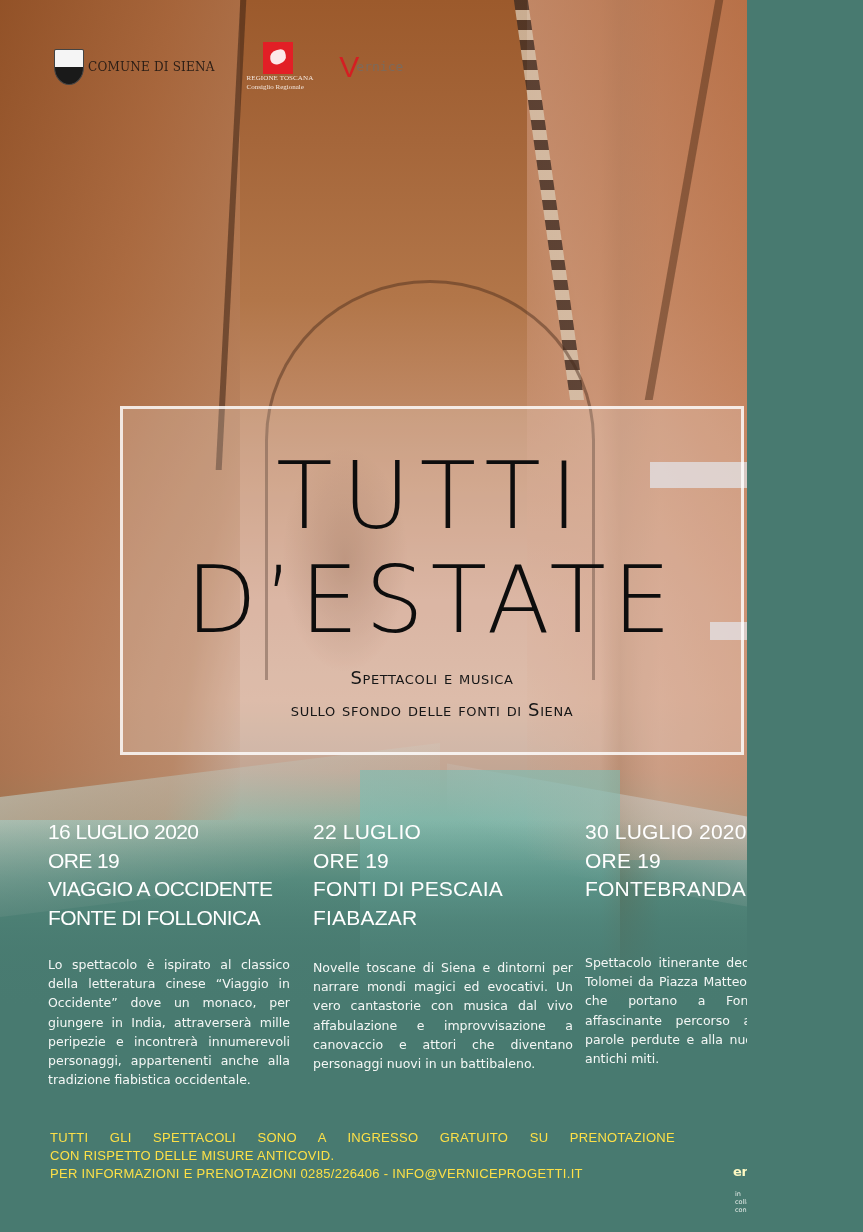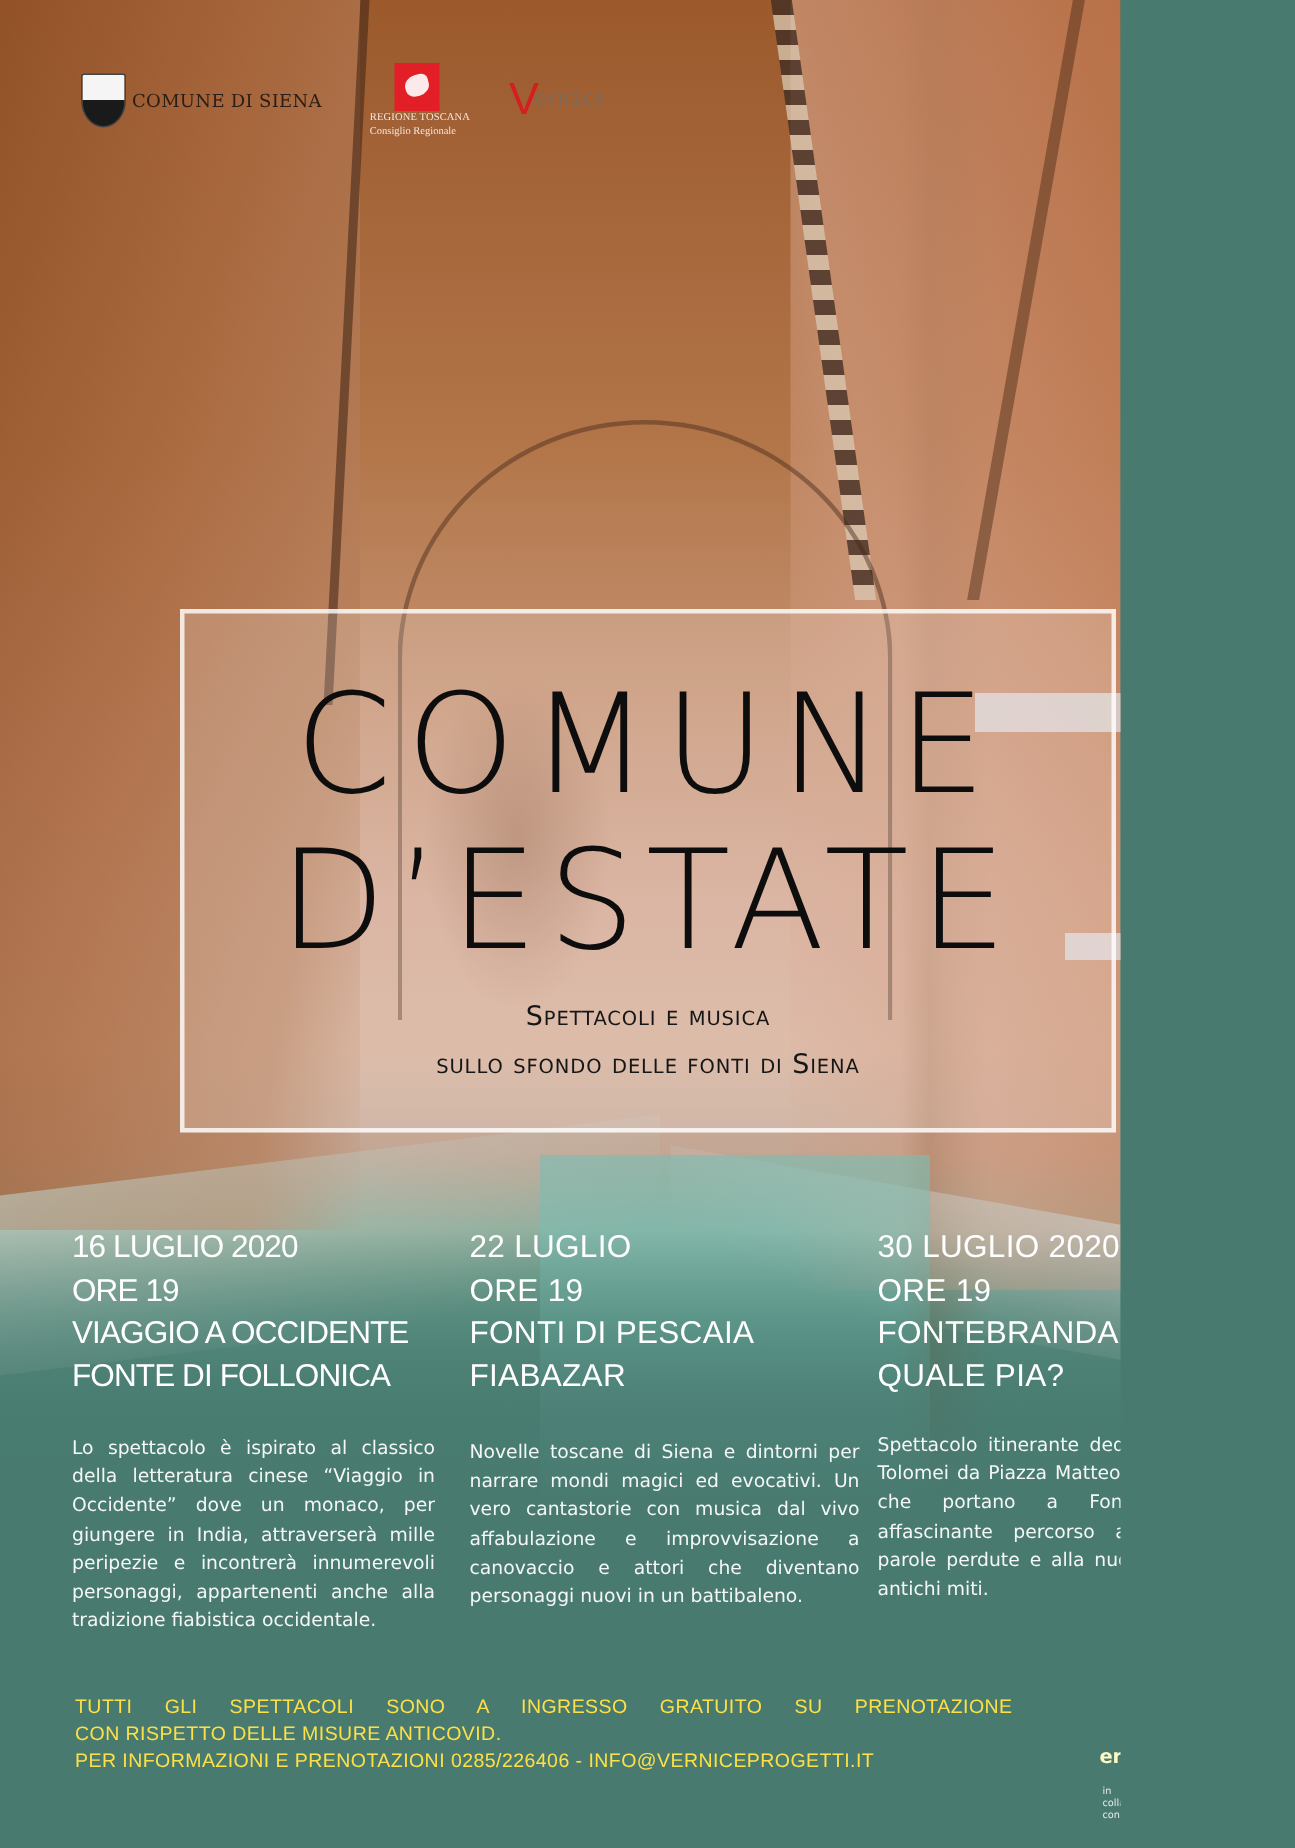--- a/index.html
+++ b/index.html
@@ -128,21 +128,21 @@
       <span class="v-letter">V</span>
       <span class="v-stack">
         <span>er</span>
         <span>ni</span>
         <span>ce</span>
       </span>
     </div>
   </div>
 
   <div class="title-frame">
-    <div class="title title-1">COMUNE</div>
+    <div class="title title-1">TUTTI</div>
     <div class="title title-2">D’ESTATE</div>
     <div class="subtitle subtitle-1">Spettacoli e musica</div>
     <div class="subtitle subtitle-2">sullo sfondo delle fonti di Siena</div>
   </div>
 
   <div class="event ev-1">
     <div class="ev-head">16 LUGLIO 2020</div>
     <div class="ev-head">ORE 19</div>
     <div class="ev-head">VIAGGIO A OCCIDENTE</div>
     <div class="ev-head">FONTE DI FOLLONICA</div>
@@ -154,21 +154,20 @@
     <div class="ev-head">ORE 19</div>
     <div class="ev-head">FONTI DI PESCAIA</div>
     <div class="ev-head">FIABAZAR</div>
     <div class="ev-desc">Novelle toscane di Siena e dintorni per narrare mondi magici ed evocativi. Un vero cantastorie con musica dal vivo affabulazione e improvvisazione a canovaccio e attori che diventano personaggi nuovi in un battibaleno.</div>
   </div>
 
   <div class="event ev-3">
     <div class="ev-head">30 LUGLIO 2020</div>
     <div class="ev-head">ORE 19</div>
     <div class="ev-head">FONTEBRANDA</div>
-    <div class="ev-head">QUALE PIA?</div>
     <div class="ev-desc">Spettacolo itinerante dedicato a Pia de’ Tolomei da Piazza Matteotti lungo i vicoli che portano a Fontebranda. Un affascinante percorso alla ricerca di parole perdute e alla nuova scoperta di antichi miti.</div>
   </div>
 
   <div class="footer-info">
     <div class="line-1">TUTTI GLI SPETTACOLI SONO A INGRESSO GRATUITO SU PRENOTAZIONE</div>
     <div>CON RISPETTO DELLE MISURE ANTICOVID.</div>
     <div>PER INFORMAZIONI E PRENOTAZIONI 0285/226406 - INFO@VERNICEPROGETTI.IT</div>
   </div>
 
   <div class="collab">in collaborazione con</div>

